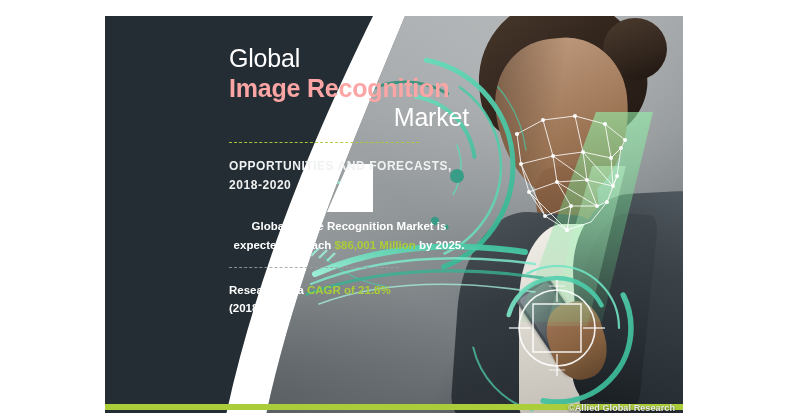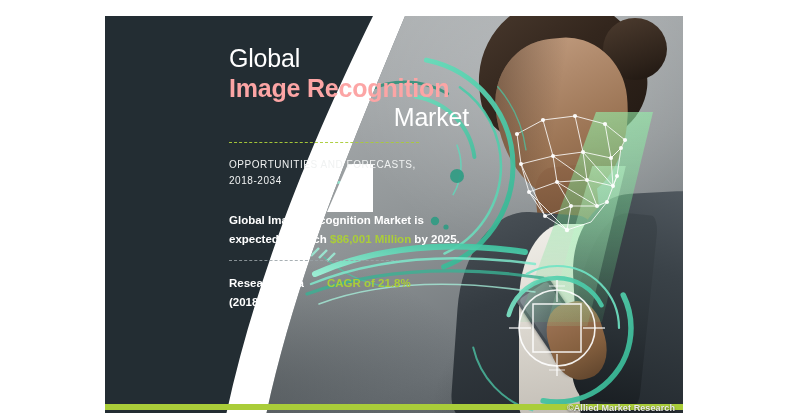--- a/index.html
+++ b/index.html
@@ -219,53 +219,54 @@
   .rule-green {
     margin-top: 9px;
     width: 190px;
     height: 1px;
     border-top: 1px dashed #aacd39;
     opacity: 0.95;
   }
 
   .subtitle {
     margin-top: 13px;
-    font-size: 10px;
+    font-size: 12px;
     line-height: 1.62;
     letter-spacing: 0.55px;
     color: #f0f2f2;
-    font-weight: 400;
+    font-weight: 700;
   }
 
   .block {
     margin-top: 22px;
     font-size: 11.5px;
     line-height: 1.62;
     color: #ffffff;
     font-weight: 700;
+    text-align: center;
   }
   .block .hl { color: #aacd39; }
   .block .reg { font-weight: 700; }
 
   .rule-dash {
     margin-top: 12px;
     width: 170px;
     height: 1px;
     border-top: 1px dashed #9aa3a7;
     opacity: 0.85;
   }
 
   .block2 {
     margin-top: 12px;
     font-size: 11.5px;
     line-height: 1.62;
     color: #ffffff;
     font-weight: 700;
   }
-  .block2 .hl { color: #aacd39; margin-left: 20px; }
+  .block2 .hl { color: #aacd39; }
 
   
   .credit {
     position: absolute;
     right: 8px;
     bottom: 7px;
     font-size: 9px;
     color: #e8e8e8;
     letter-spacing: 0.1px;
     font-weight: 700;
@@ -425,35 +426,35 @@
       <h1 class="title">
         <span class="l1">Global</span>
         <span class="accent">Image Recognition</span>
         <span class="l3">Market</span>
       </h1>
 
       <div class="rule-green"></div>
 
       <div class="subtitle">
         <span>OPPORTUNITIES AND FORECASTS,</span><br>
-        <span>2018-2034</span>
+        <span>2018-2020</span>
       </div>
 
       <div class="block">
         <span class="reg">Global Image Recognition Market is expected to reach </span><span class="hl">$86,001 Million</span><span class="reg"> by 2025.</span>
       </div>
 
       <div class="rule-dash"></div>
 
       <div class="block2">
         <span>Research at a </span><span class="hl">CAGR of 21.8%</span><br>
         <span>(2018-2028)</span>
       </div>
 
     </div>
 
-    <div class="credit">©Allied Market Research</div>
+    <div class="credit">©Allied Global Research</div>
 
   </div>
 
   <div class="greenbar"></div>
 
 </div>
 
 </body></html>

